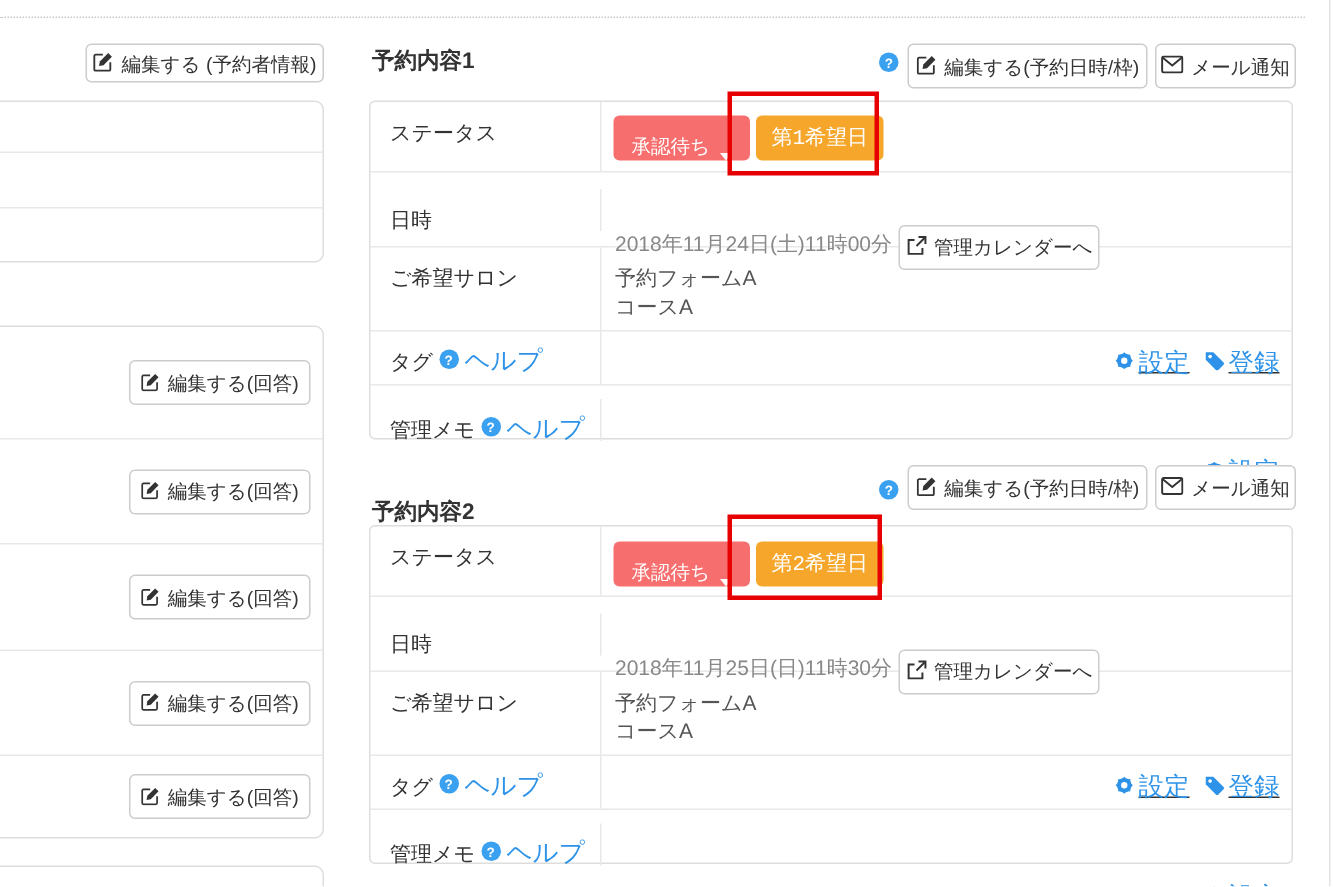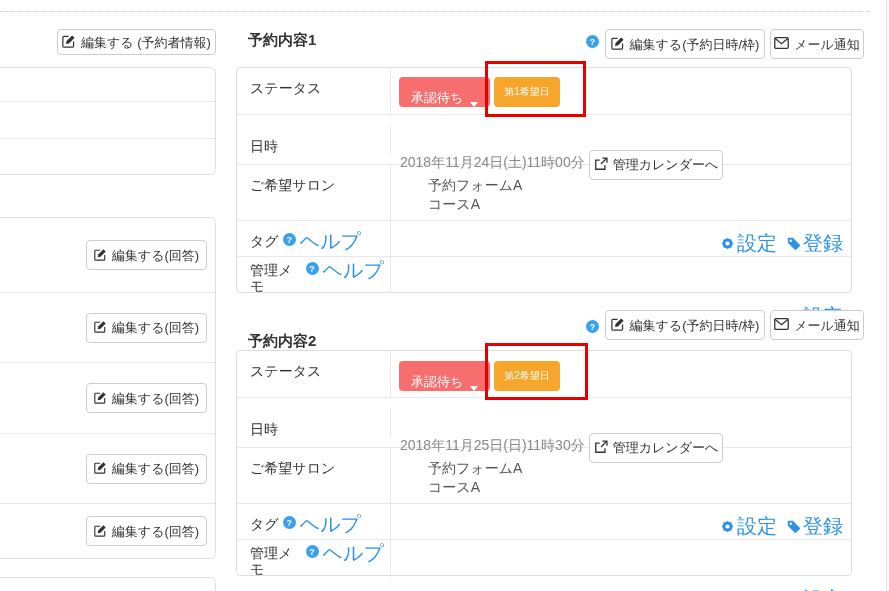--- a/index.html
+++ b/index.html
@@ -28,48 +28,48 @@
   
   .res-title { position:absolute; left:248px; font-size:15px; font-weight:bold; color:#333; }
   .qicon {
     position:absolute; width:13px; height:13px; border-radius:50%;
     background:#3aa0f0; color:#fff; font-size:9px; font-weight:bold;
     display:flex; align-items:center; justify-content:center; cursor:pointer;
   }
   .qicon-inline { position:static; display:inline-flex; width:13px; height:13px; flex:0 0 auto; }
 
   
-  .res-table { position:absolute; left:236px; width:616px; height:226px; border:1px solid #ddd; border-radius:4px; background:#fff; }
+  .res-table { position:absolute; left:246px; width:616px; height:226px; border:1px solid #ddd; border-radius:4px; background:#fff; }
   .trow { display:flex; border-bottom:1px solid #e8e8e8; }
   .trow:last-child { border-bottom:none; }
   .tlabel {
     width:154px; flex:0 0 154px; padding:12px 6px 0 13px; font-size:14px; color:#333;
     border-right:1px solid #e8e8e8; display:flex; align-items:flex-start; gap:4px; line-height:16px;
   }
   .tvalue { flex:1; position:relative; }
-  .r-status { height:47px; } .r-datetime { height:50px;align-items:center; } .r-salon { height:56px;gap:28px; } .r-tags { height:36px; } .r-memo { height:37px;align-items:flex-end; }
+  .r-status { height:47px; } .r-datetime { height:50px;align-items:center; } .r-salon { height:56px; } .r-tags { height:36px; } .r-memo { height:37px;align-items:flex-end; }
 
   .status-wrap { position:absolute; left:8px; top:9px; display:flex; gap:4px; }
   .status-btn {
     height:30px; padding:0 12px; background:#f76e6e; color:#fff; border:none; border-radius:4px;
     font-size:13px; display:inline-flex; align-items:flex-end; gap:7px; cursor:pointer; white-space:nowrap;
   }
   .caret-down { width:0; height:0; border-left:4px solid transparent; border-right:4px solid transparent; border-top:5px solid #fff; }
   .pref-badge {
     height:30px; padding:0 10px; background:#f5a62b; color:#fff; border-radius:4px;
-    font-size:10px; display:inline-flex; align-items:center; white-space:nowrap;
+    font-size:14px; display:inline-flex; align-items:center; white-space:nowrap;font-family:Liberation Mono, monospace;
   }
 
   .date-text { position:absolute; left:9px; top:14px; font-size:14px; color:#888; white-space:nowrap; }
   .cal-btn { left:198px; top:10px; width:134px; height:30px; }
 
   .salon-lines { position:absolute; left:9px; top:11px; font-size:14px; color:#555; line-height:19px; }
 
-  .cell-links { position:absolute; right:8px; top:9px; display:flex; gap:10px; align-items:center; }
-  .blue-link { color:#2e93e8; font-size:20px; text-decoration:none; display:inline-flex; align-items:center; gap:3px; cursor:pointer; white-space:nowrap; }
+  .cell-links { position:absolute; right:8px; top:9px; display:flex; gap:10px; align-items:center;text-decoration:underline; }
+  .blue-link { color:#2e93e8; font-size:17px; text-decoration:none; display:inline-flex; align-items:center; gap:3px; cursor:pointer; white-space:nowrap; }
 
   
   .annot { position:absolute; border:3px solid #e60000; z-index:6; pointer-events:none; }
   .annot-1 { left:485px; top:61px; width:101px; height:56px; }
   .annot-2 { left:485px; top:343px; width:103px; height:57px; }
 
   
   .edit-visitor-btn { left:57px; top:29px; width:159px; height:26px; }
   .hdr-edit-btn { width:160px; height:30px; }
   .hdr-mail-btn { width:94px; height:30px; left:770px; }

